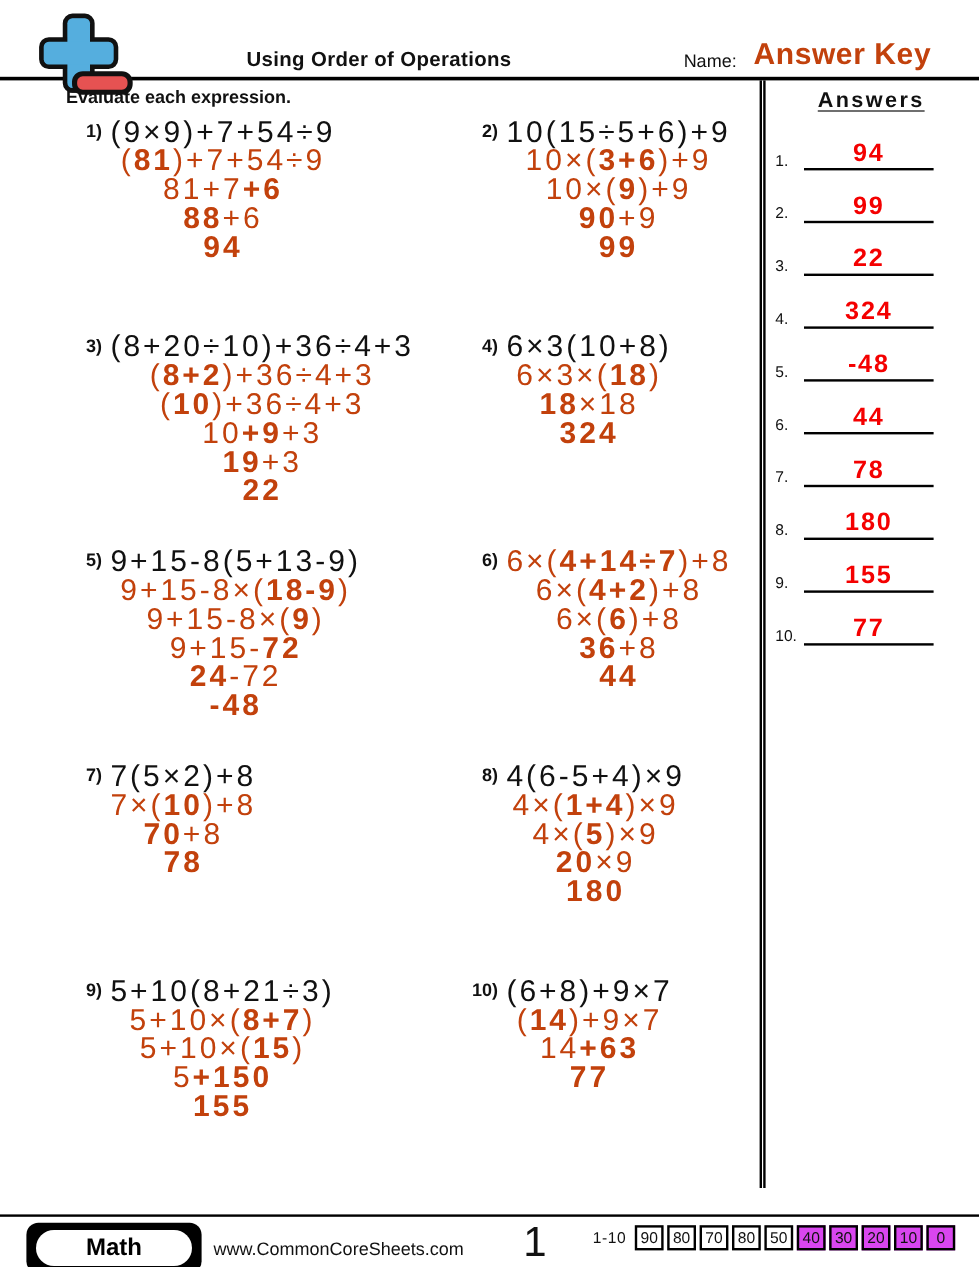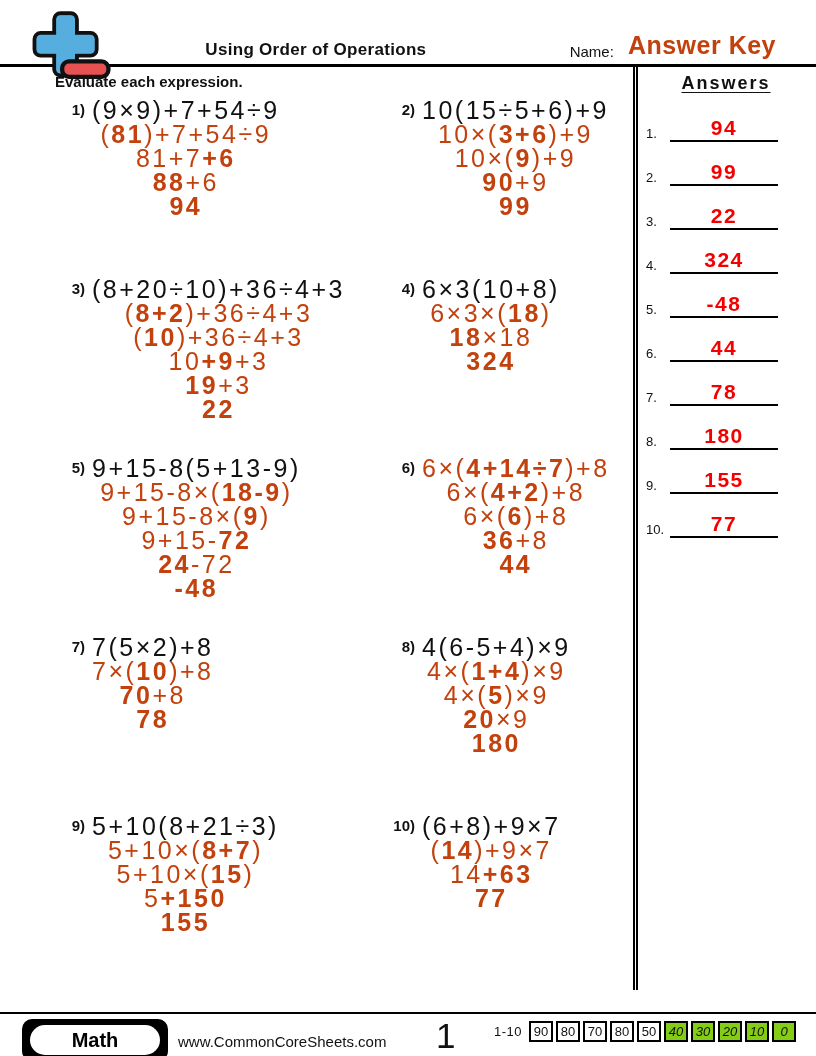--- a/index.html
+++ b/index.html
@@ -119,21 +119,21 @@
   .scale{margin-left:auto;display:flex;align-items:center;gap:7px;padding-top:2px;}
   .scale-label{font-size:13px;letter-spacing:.5px;}
   .scale-cells{display:flex;gap:3px;}
   .scale-cell{
     width:20px;height:17px;
     border:2px solid #000;
     font-size:13px;
     display:flex;align-items:center;justify-content:center;
     background:#fff;
   }
-  .scale-cell.hl{background:#84cc16;font-style:italic;}
+  .scale-cell.hl{background:#d946ef;}
 </style>
 </head>
 <body>
 
 <div class="page">
 
   <header class="hdr">
     <div class="logo">
       <svg width="86" height="72" viewBox="0 0 100 84" xmlns="http://www.w3.org/2000/svg">
         <g stroke="#111" stroke-width="5" stroke-linejoin="round">

